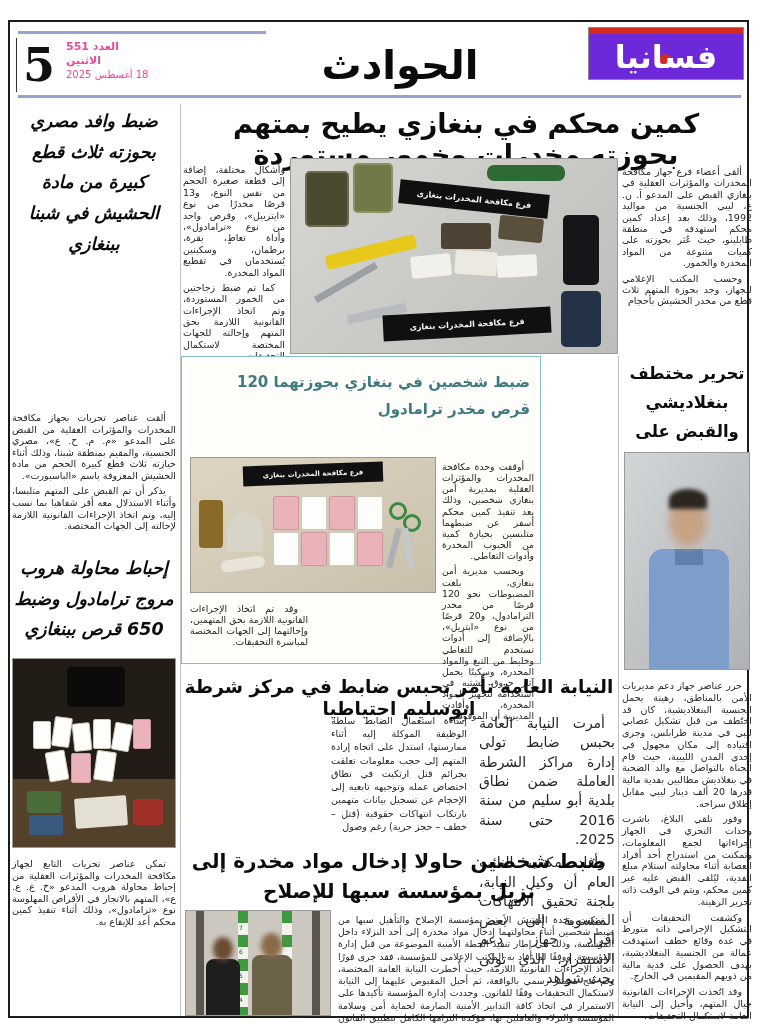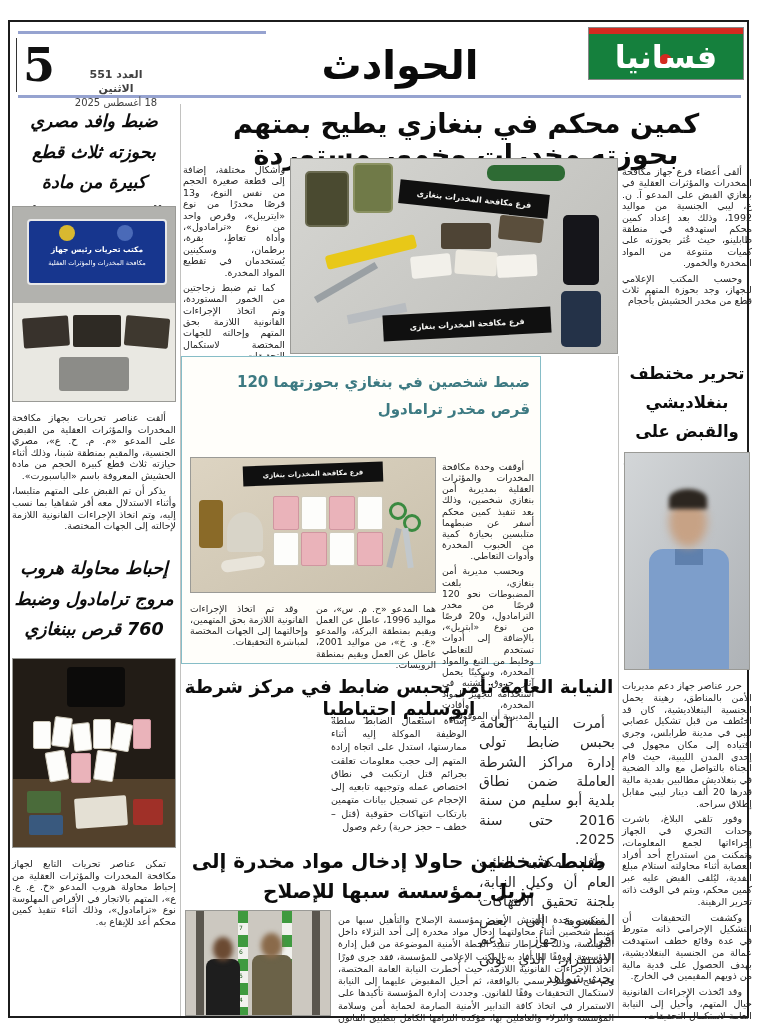--- a/index.html
+++ b/index.html
@@ -24,31 +24,31 @@
 
 <div class="page">
   <div class="frame"></div>
 
   <div class="abs blueline" style="left:18px;top:31px;width:248px;height:3px;"></div>
   <div class="abs blueline" style="left:18px;top:95px;width:723px;height:3px;"></div>
 
   <div class="abs" style="left:16px;top:38px;width:44px;height:54px;border-left:1.5px solid #333;display:flex;align-items:center;justify-content:center;">
     <span style="font-family:'DejaVu Serif',serif;font-size:46px;font-weight:bold;color:#111;line-height:1;">5</span>
   </div>
-  <div class="abs" style="left:66px;top:40px;width:100px;height:52px;text-align:center;color:#404040;margin-top:28px;">
+  <div class="abs" style="left:66px;top:40px;width:100px;height:52px;text-align:left;color:#ec4899;">
     <div style="font-size:11px;font-weight:bold;">العدد 551</div>
     <div style="font-size:11px;font-weight:bold;margin-top:1px;">الاثنين</div>
     <div style="font-size:10px;margin-top:2px;">18 أغسطس 2025</div>
   </div>
 
   <div class="abs" style="left:300px;top:38px;width:200px;height:54px;display:flex;align-items:center;justify-content:center;">
     <span style="font-size:40px;font-weight:bold;color:#0a0a0a;letter-spacing:-1px;">الحوادث</span>
   </div>
 
-  <div class="abs" style="left:588px;top:27px;width:156px;height:53px;background:#15803d;border:1px solid #888;box-sizing:border-box;">
+  <div class="abs" style="left:588px;top:27px;width:156px;height:53px;background:#6d28d9;border:1px solid #888;box-sizing:border-box;">
     <div style="position:absolute;left:0;top:0;width:100%;height:6px;background:#d42a20;"></div>
     <div style="position:absolute;left:70px;top:26px;width:13px;height:13px;border-radius:50%;background:#d42a20;"></div>
     <div style="position:absolute;inset:6px 0 0 0;display:flex;align-items:center;justify-content:center;">
       <span style="color:#ffffff;font-size:32px;font-weight:bold;">فسانيا</span>
     </div>
   </div>
 
   <div class="abs vline" style="left:180px;top:104px;width:1px;height:912px;"></div>
   <div class="abs vline" style="left:618px;top:356px;width:1px;height:660px;"></div>
 
@@ -76,40 +76,27 @@
     <p>ألقى أعضاء فرع جهاز مكافحة المخدرات والمؤثرات العقلية في بنغازي القبض على المدعو آ. ن. غ، ليبي الجنسية من مواليد 1992، وذلك بعد إعداد كمين محكم استهدفه في منطقة طابلينو، حيث عُثر بحوزته على كميات متنوعة من المواد المخدرة والخمور.</p>
     <p>وحسب المكتب الإعلامي للجهاز، وجد بحوزة المتهم ثلاث قطع من مخدر الحشيش بأحجام</p>
   </div>
   <div class="abs body-txt" style="left:183px;top:160px;width:102px;">
     <p style="text-indent:0;">وأشكال مختلفة، إضافة إلى قطعة صغيرة الحجم من نفس النوع، و13 قرصًا مخدرًا من نوع «ايتريبل»، وقرص واحد من نوع «ترامادول»، وأداة تعاطٍ، بقرة، برطمان، وسكينين يُستخدمان في تقطيع المواد المخدرة.</p>
     <p>كما تم ضبط زجاجتين من الخمور المستوردة، وتم اتخاذ الإجراءات القانونية اللازمة بحق المتهم وإحالته للجهات المختصة لاستكمال التحقيقات.</p>
   </div>
 
   <div class="abs hl center" style="left:12px;top:106px;width:164px;font-size:17.5px;line-height:1.75;font-style:italic;">ضبط وافد مصري بحوزته ثلاث قطع كبيرة من مادة الحشيش في شبنا ببنغازي</div>
 
-  <div class="abs photo" style="left:12px;top:206px;width:164px;height:196px;background:#b2b2ae;">
-    <div class="abs" style="left:14px;top:12px;width:136px;height:62px;background:#17368e;border:2px solid #e8e8e8;border-radius:4px;">
-      <div class="abs" style="left:30px;top:4px;width:16px;height:16px;border-radius:50%;background:#d8b830;"></div>
-      <div class="abs" style="left:88px;top:4px;width:16px;height:16px;border-radius:50%;background:#4a6ab8;"></div>
-      <div class="center" style="position:absolute;left:0;top:24px;width:100%;color:#fff;font-size:7.5px;font-weight:bold;">مكتب تحريات رئيس جهاز</div>
-      <div class="center" style="position:absolute;left:0;top:38px;width:100%;color:#fff;font-size:6.5px;">مكافحة المخدرات والمؤثرات العقلية</div>
-    </div>
-    <div class="abs" style="left:0;top:96px;width:164px;height:100px;background:#e9e8e2;"></div>
-    <div class="abs" style="left:10px;top:110px;width:46px;height:30px;background:#38322c;border-radius:2px;transform:rotate(-4deg);"></div>
-    <div class="abs" style="left:60px;top:108px;width:48px;height:32px;background:#2e2a24;border-radius:2px;"></div>
-    <div class="abs" style="left:112px;top:110px;width:44px;height:30px;background:#3e382f;border-radius:2px;transform:rotate(5deg);"></div>
-    <div class="abs" style="left:46px;top:150px;width:70px;height:34px;background:#8c8c88;border-radius:3px;"></div>
-  </div>
 
   <div class="abs body-txt" style="left:12px;top:408px;width:164px;line-height:1.22;">
     <p>ألقت عناصر تحريات بجهاز مكافحة المخدرات والمؤثرات العقلية من القبض على المدعو «م. م. ح. ع»، مصري الجنسية، والمقيم بمنطقة شبنا، وذلك أثناء حيازته ثلاث قطع كبيرة الحجم من مادة الحشيش المعروفة باسم «الباسبورت».</p>
     <p>يذكر أن تم القبض على المتهم متلبسا، وأثناء الاستدلال معه أقر شفاهيا بما نسب إليه، وتم اتخاذ الإجراءات القانونية اللازمة لإحالته إلى الجهات المختصة.</p>
   </div>
 
-  <div class="abs hl center" style="left:12px;top:553px;width:164px;font-size:17.5px;line-height:1.75;font-style:italic;">إحباط محاولة هروب مروج ترامادول وضبط 760 قرص ببنغازي</div>
+  <div class="abs hl center" style="left:12px;top:553px;width:164px;font-size:17.5px;line-height:1.75;font-style:italic;">إحباط محاولة هروب مروج ترامادول وضبط 650 قرص ببنغازي</div>
 
   <div class="abs photo" style="left:12px;top:658px;width:164px;height:190px;background:#221c16;">
     <div class="abs" style="left:0;top:120px;width:164px;height:70px;background:#53412c;"></div>
     <div class="abs" style="left:54px;top:8px;width:58px;height:40px;background:#0c0b0a;border-radius:4px;"></div>
     <div class="pill" style="left:20px;top:62px;width:16px;height:26px;"></div>
     <div class="pill" style="left:40px;top:58px;width:16px;height:28px;transform:rotate(8deg);"></div>
     <div class="pill" style="left:60px;top:64px;width:16px;height:26px;transform:rotate(-6deg);"></div>
     <div class="pill" style="left:80px;top:60px;width:16px;height:28px;"></div>
     <div class="pill" style="left:100px;top:64px;width:16px;height:26px;transform:rotate(10deg);"></div>
     <div class="pill pill-pink" style="left:120px;top:60px;width:16px;height:28px;"></div>
@@ -144,23 +131,20 @@
       <div class="abs" style="left:198px;top:44px;width:12px;height:12px;border:3px solid #3a8a40;border-radius:50%;"></div>
       <div class="abs" style="left:212px;top:56px;width:12px;height:12px;border:3px solid #3a8a40;border-radius:50%;"></div>
       <div class="abs" style="left:200px;top:70px;width:6px;height:40px;background:#aab0b4;transform:rotate(14deg);"></div>
       <div class="abs" style="left:214px;top:70px;width:6px;height:40px;background:#c2c8cc;transform:rotate(-8deg);"></div>
       <div class="abs" style="left:30px;top:100px;width:44px;height:12px;background:#e8e4da;border-radius:6px;transform:rotate(-8deg);"></div>
     </div>
 
     <div class="body-txt" style="position:absolute;left:260px;top:100px;width:92px;font-size:9.3px;">
       <p>أوقفت وحدة مكافحة المخدرات والمؤثرات العقلية بمديرية أمن بنغازي شخصين، وذلك بعد تنفيذ كمين محكم أسفر عن ضبطهما متلبسين بحيازة كمية من الحبوب المخدرة وأدوات التعاطي.</p>
       <p>وبحسب مديرية أمن بنغازي، بلغت المضبوطات نحو 120 قرصًا من مخدر الترامادول، و20 قرصًا من نوع «ابتريل»، بالإضافة إلى أدوات تستخدم للتعاطي وخليط من التبغ والمواد المخدرة، وسكينًا يحمل آثار حروق يُشتبه في استخدامه لتجهيز المواد المخدرة، وأفادت المديرية أن الموقوفين</p>
-    </div>
-    <div class="body-txt" style="position:absolute;left:134px;top:242px;width:120px;font-size:9.3px;">
-      <p style="text-indent:0;">هما المدعو «ح. م. س»، من مواليد 1996، عاطل عن العمل ويقيم بمنطقة البركة، والمدعو «ع. و. خ»، من مواليد 2001، عاطل عن العمل ويقيم بمنطقة الرويسات.</p>
     </div>
     <div class="body-txt" style="position:absolute;left:8px;top:242px;width:118px;font-size:9.3px;">
       <p>وقد تم اتخاذ الإجراءات القانونية اللازمة بحق المتهمين، وإحالتهما إلى الجهات المختصة لمباشرة التحقيقات.</p>
     </div>
   </div>
 
   <div class="abs hl center" style="left:622px;top:360px;width:130px;font-size:16.5px;line-height:1.75;">تحرير مختطف بنغلاديشي والقبض على المتورط بخطفه</div>
 
   <div class="abs photo" style="left:624px;top:452px;width:126px;height:218px;background:linear-gradient(120deg,#d3d6d8,#aeb2b6);">
     <div class="abs" style="left:24px;top:96px;width:80px;height:130px;background:#7d9ecb;border-radius:14px 14px 0 0;"></div>

